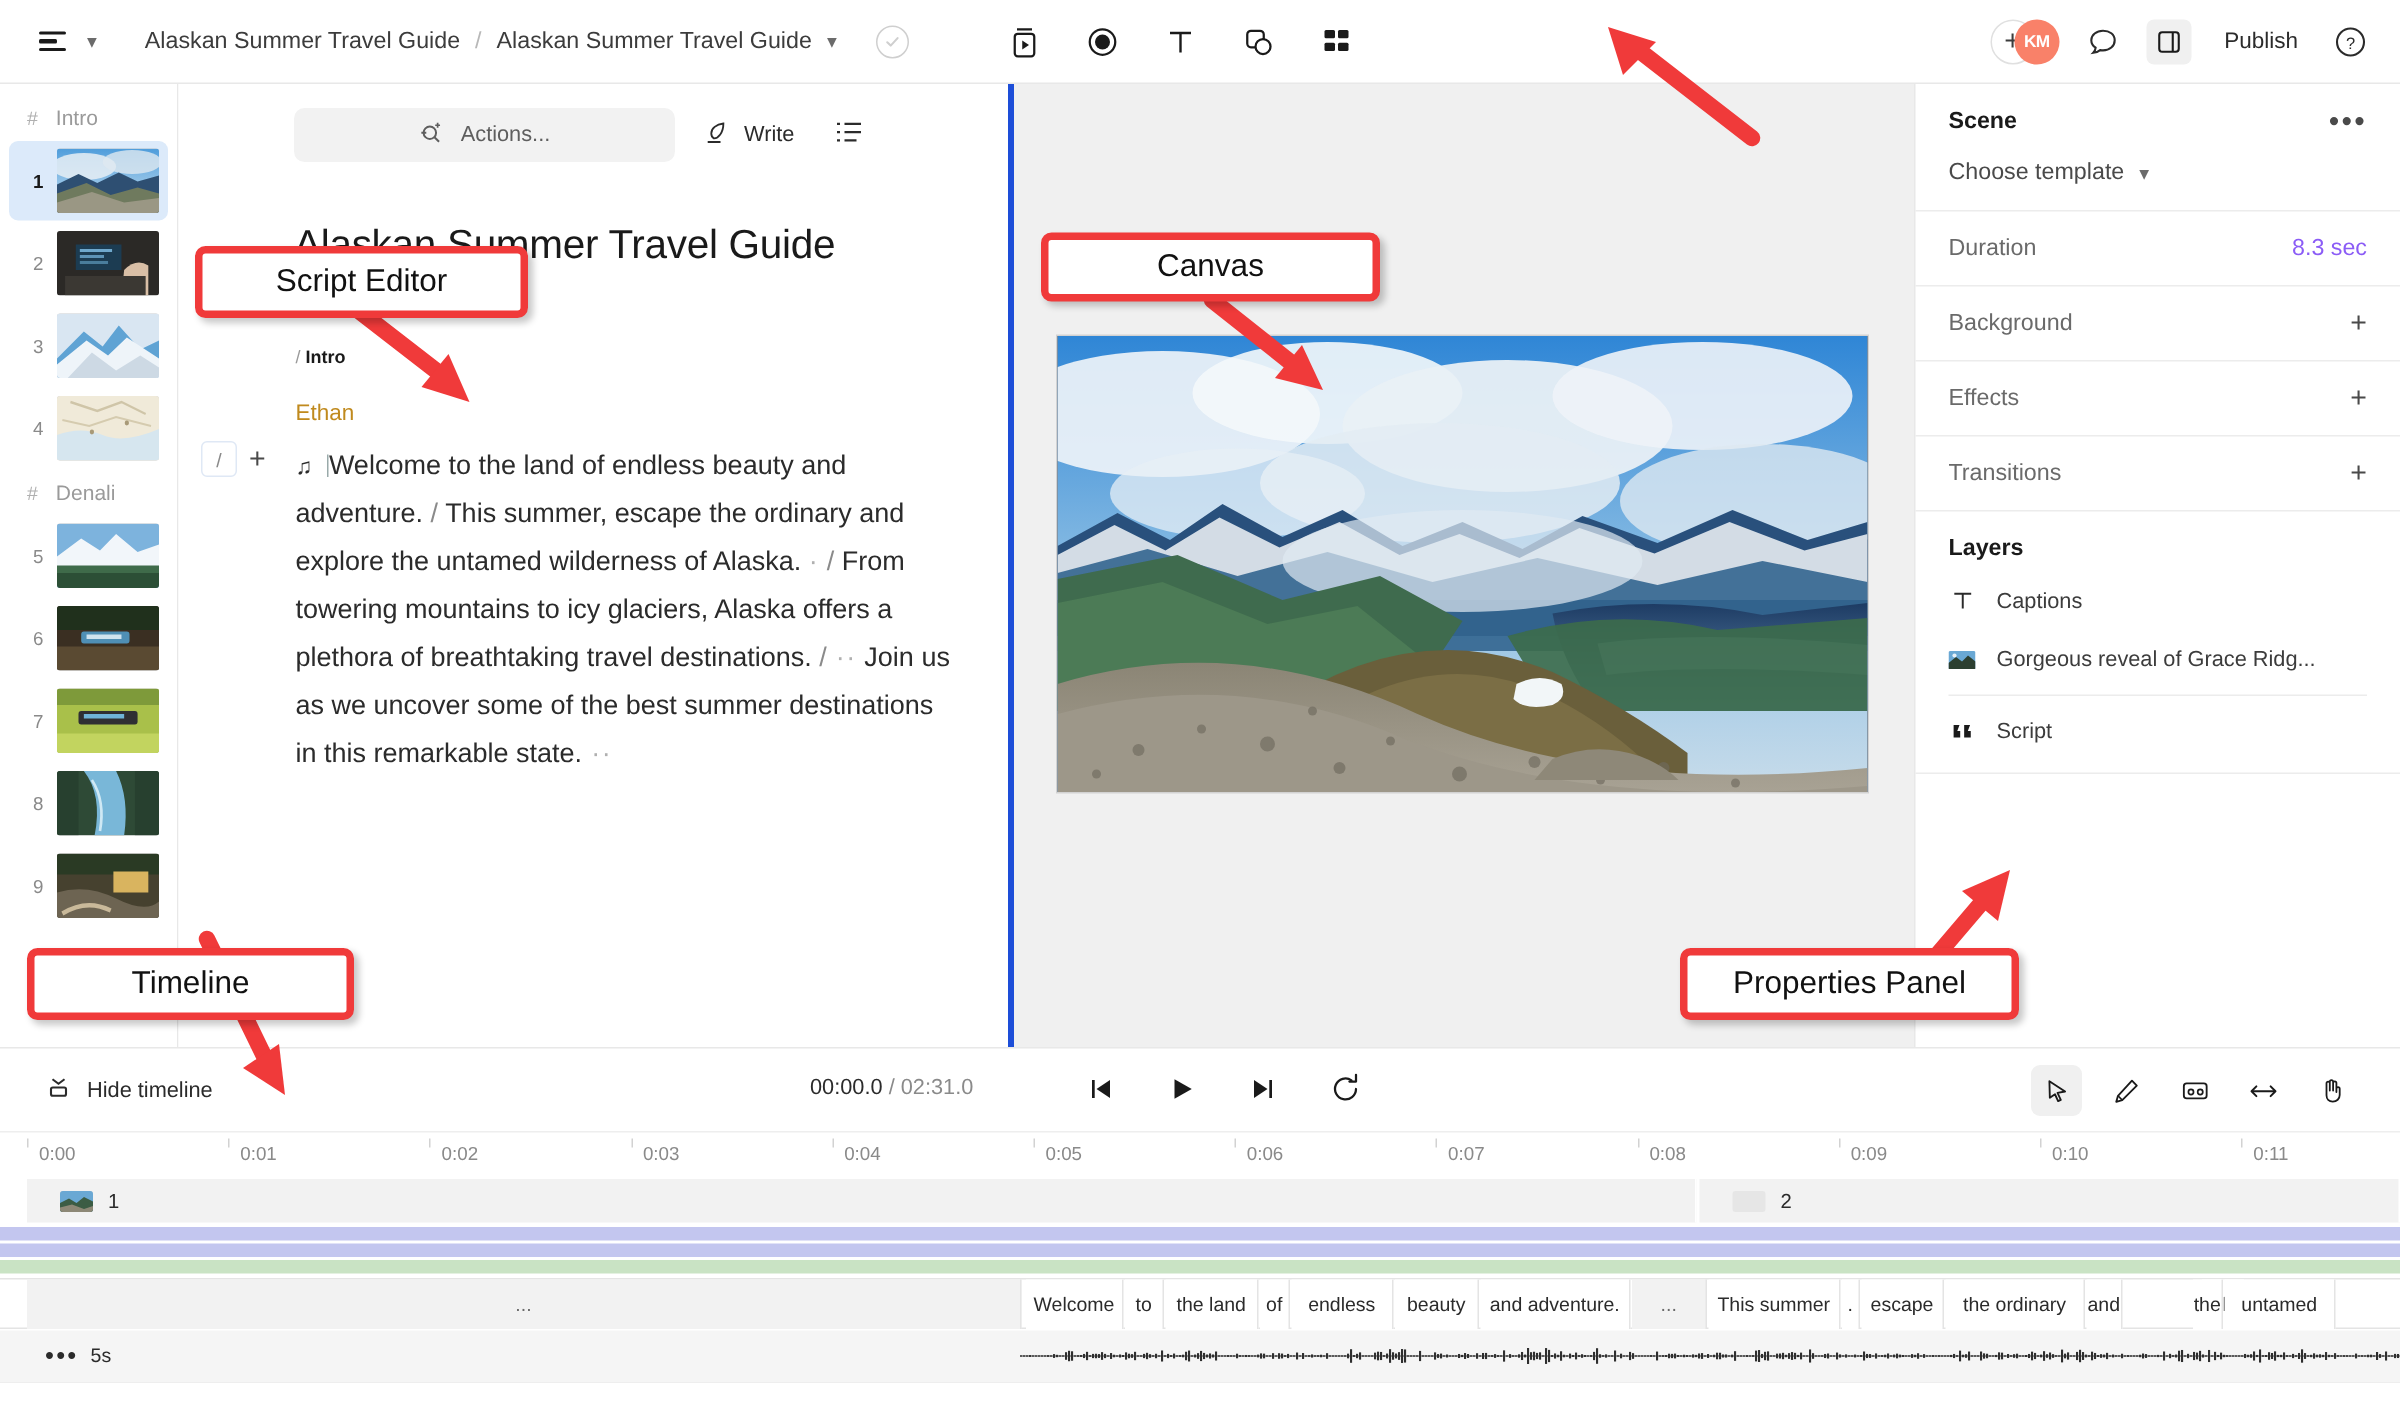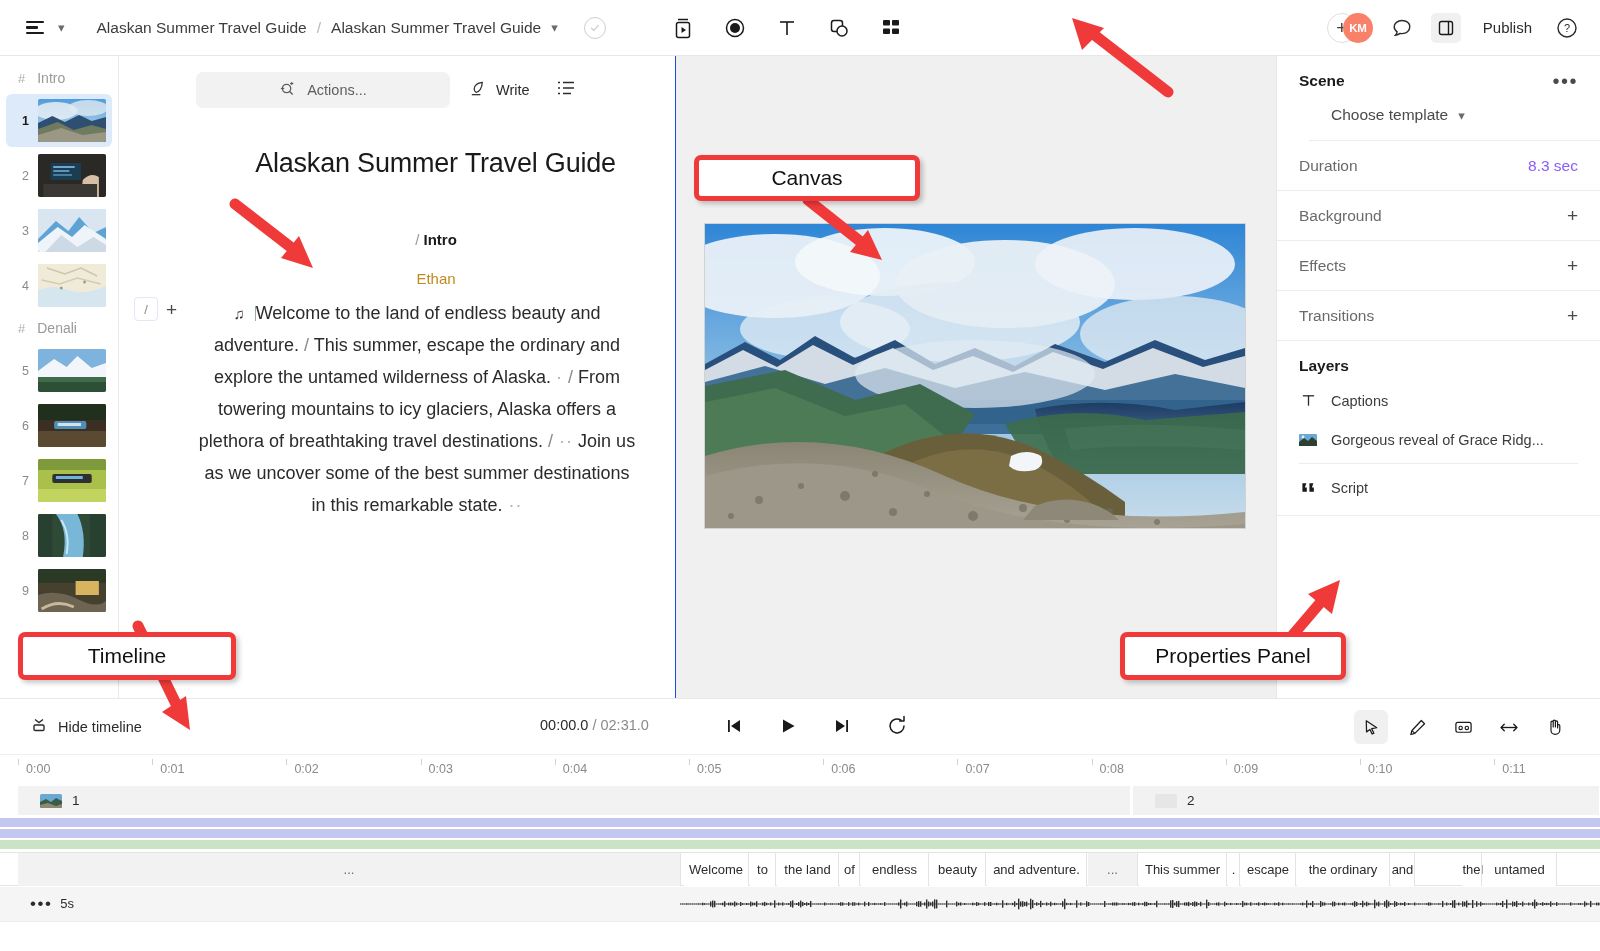--- a/index.html
+++ b/index.html
@@ -60,29 +60,29 @@
     margin: 2px 6px; border-radius: 6px; }
   .scene-row.sel { background: #dceafa; }
   .scene-row .num { width: 10px; font-size: 12.5px; color: #8a8a8a; text-align: right; }
   .scene-row.sel .num { color: #1a1a1a; font-weight: bold; }
   .thumb { width: 76px; height: 43px; border-radius: 2px; overflow: hidden;
     background: #ccc; position: relative; }
   .thumb svg { display: block; width: 100%; height: 100%; }
 
   
   .script { position: absolute; top: 56px; left: 119px; width: 557px; height: 642px;
-    background: #fff; border-right: 1px solid #1d4ed8; overflow: hidden; text-align: center; }
+    background: #fff; border-right: 4px solid #1d4ed8; overflow: hidden; }
   .script-toolbar { display: flex; align-items: center; padding: 16px 0 0 77px; gap: 18px; }
   .actions-pill { width: 254px; height: 36px; background: #f2f2f2; border-radius: 7px;
     display: flex; align-items: center; justify-content: center; gap: 11px;
     font-size: 14.5px; color: #5e5e5e; }
   .write-btn { display: flex; align-items: center; gap: 9px; font-size: 14.5px; color: #2b2b2b; }
   .list-icon { margin-left: 8px; }
   .doc-title { font-size: 27px; color: #1a1a1a; padding: 40px 0 0 77px; letter-spacing: -0.2px; }
-  .scene-head { font-size: 15px; padding: 52px 0 0 78px; }
+  .scene-head { font-size: 12px; padding: 52px 0 0 78px; }
   .scene-head .slash { color: #9a9a9a; }
   .scene-head .nm { font-weight: bold; color: #1a1a1a; }
   .speaker { font-size: 15px; color: #c08a1e; padding: 22px 0 0 78px; }
   .para-wrap { position: relative; padding: 10px 38px 0 78px; }
   .gutter { position: absolute; left: 15px; top: 10px; display: flex; align-items: center; gap: 8px; }
   .gutter .gslash { width: 24px; height: 24px; border: 1px solid #dfe8f5; border-radius: 4px;
     display: flex; align-items: center; justify-content: center; font-size: 13px; color: #8a8a8a; }
   .gutter .gplus { font-size: 19px; color: #4a4a4a; line-height: 1; }
   .para { font-size: 18px; line-height: 1.78; color: #2b2b2b; }
   .para .slash { color: #8a8a8a; }
@@ -97,21 +97,21 @@
   .stage svg { display: block; width: 100%; height: 100%; }
 
   
   .props { position: absolute; top: 56px; left: 1276px; width: 324px; height: 642px;
     background: #fff; border-left: 1px solid #e8e8e8; }
   .props-hdr { display: flex; align-items: center; justify-content: space-between;
     padding: 16px 22px 0 22px; }
   .props-hdr .t { font-size: 15.5px; font-weight: bold; color: #1a1a1a; }
   .props-hdr .dots { font-size: 20px; color: #4a4a4a; letter-spacing: 1.5px; line-height: .6; }
   .choose { display: flex; align-items: center; gap: 10px; padding: 16px 22px 16px 22px;
-    font-size: 15.5px; color: #4a4a4a; border-bottom: 1px solid #ececec; margin-left: 32px; }
+    font-size: 15.5px; color: #4a4a4a; border-bottom: 1px solid #ececec; }
   .prop-row { display: flex; align-items: center; justify-content: space-between;
     height: 50px; padding: 0 22px; border-bottom: 1px solid #ececec; font-size: 15.5px;
     color: #6a6a6a; }
   .prop-row .val { color: #8b5cf6; }
   .prop-row .plus { font-size: 19px; color: #4a4a4a; }
   .layers-t { font-size: 15.5px; font-weight: bold; color: #1a1a1a; padding: 16px 22px 6px 22px; }
   .layer { display: flex; align-items: center; gap: 14px; height: 39px; padding: 0 22px;
     font-size: 14.5px; color: #3c3c3c; white-space: nowrap; overflow: hidden; }
   .layer .li { width: 18px; display: flex; align-items: center; justify-content: center; flex: 0 0 18px; }
   .layer-sep { height: 1px; background: #ececec; margin: 4px 22px; }
@@ -1246,20 +1246,23 @@
     <g transform="translate(0,0)">
       <path d="M118 84 L38 22" stroke="#f03a3a" stroke-width="11" stroke-linecap="round"></path>
       <path d="M22 10 L54 20 L32 42 Z" fill="#f03a3a"></path>
     </g>
   </svg>
 
   <svg class="anno-arrow" style="left:225px; top:198px; width:110px; height:80px;">
     <path d="M10 6 L72 54" stroke="#f03a3a" stroke-width="11" stroke-linecap="round"></path>
     <path d="M88 70 L56 60 L74 38 Z" fill="#f03a3a"></path>
   </svg>
+  <div class="anno" style="left:130px; top:164px; width:222px; height:48px;">
+    <div class="anno-box" style="width:222px;height:48px;">Script Editor</div>
+  </div>
 
   <svg class="anno-arrow" style="left:800px; top:196px; width:110px; height:80px;">
     <path d="M8 4 L66 50" stroke="#f03a3a" stroke-width="11" stroke-linecap="round"></path>
     <path d="M82 64 L50 56 L68 34 Z" fill="#f03a3a"></path>
   </svg>
   <div class="anno" style="left:694px; top:155px; width:226px; height:46px;">
     <div class="anno-box" style="width:226px;height:46px;">Canvas</div>
   </div>
 
   <svg class="anno-arrow" style="left:1268px; top:568px; width:110px; height:90px;">

